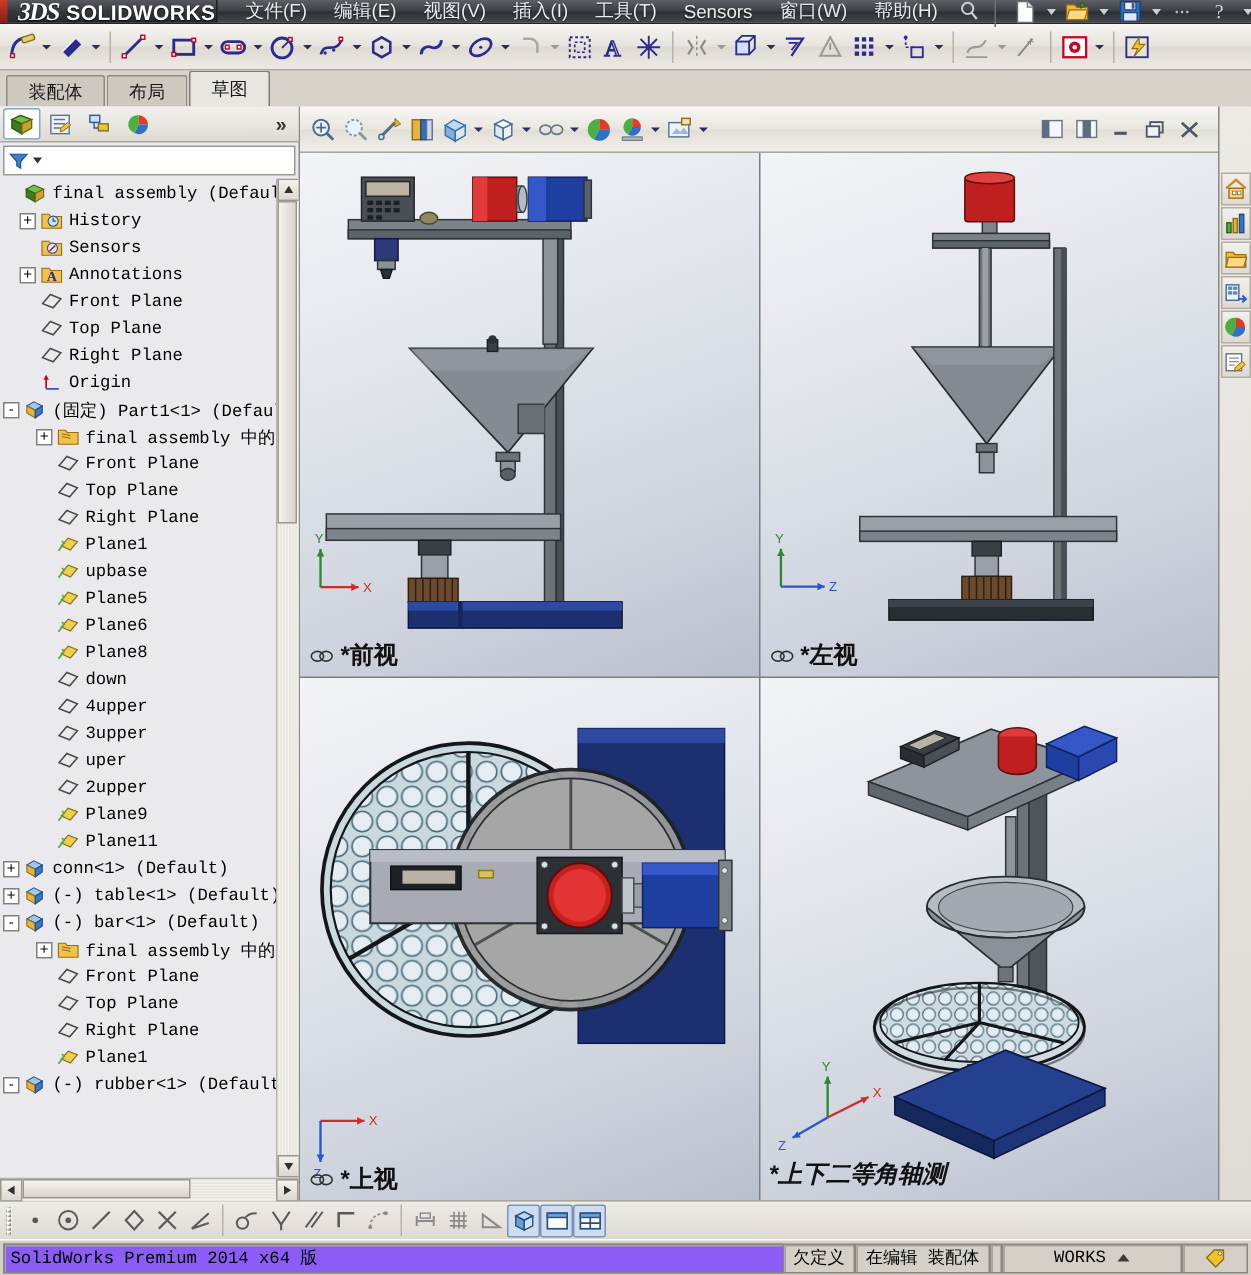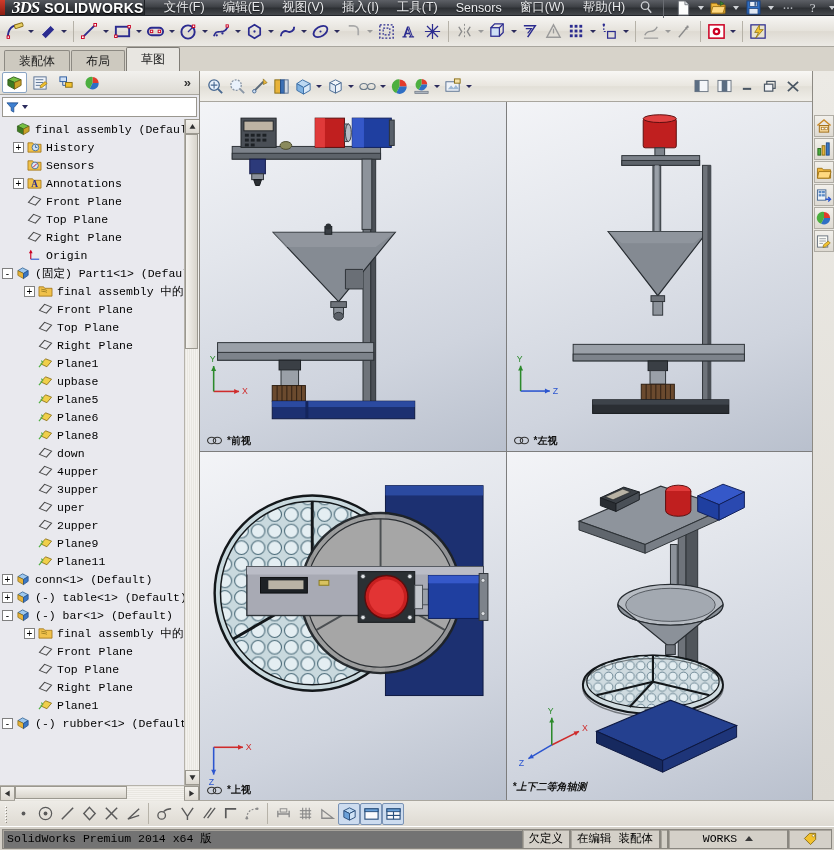--- a/index.html
+++ b/index.html
@@ -121,21 +121,21 @@
   }
   .vt-right { margin-left:auto; display:flex; align-items:center; gap:1px; padding-right:4px;}
   .vbtn { width:22px;height:24px;display:flex;align-items:center;justify-content:center;cursor:default;
           border:1px solid transparent;border-radius:2px;}
   .viewports { flex:1; position:relative; display:grid; grid-template-columns:1fr 1fr; grid-template-rows:1fr 1fr;
                background:#7d7d7d; gap:1px; }
   .vp { position:relative; overflow:hidden;
         background:linear-gradient(160deg,#f3f4f7 0%,#e3e6ec 35%,#cfd4de 72%,#b9c0cd 100%); }
   .vp-label {
     position:absolute; left:6px; bottom:3px; display:flex; align-items:center; gap:4px;
-    font-size:10px; color:#111; font-weight:bold; font-family:"Liberation Sans",sans-serif;
+    font-size:16px; color:#111; font-weight:bold; font-family:"Liberation Sans",sans-serif;
   }
   .chainico{ width:17px;height:9px; position:relative; }
 
   
   .taskpane {
     width:22px; background:linear-gradient(180deg,#eceae5,#dedbd4);
     border-left:1px solid #8d8a83; display:flex; flex-direction:column; align-items:center;
     padding-top:2px;
   }
   .tp-ico{ width:20px;height:22px;display:flex;align-items:center;justify-content:center;
@@ -153,21 +153,21 @@
          border:1px solid transparent;border-radius:2px;}
   .bbtn.pressed{ background:#cddcef; border:1px solid #7a93b5; }
 
   
   .statusbar {
     height:24px; background:#d4d0c8; border-top:1px solid #fff;
     display:flex; align-items:center; font-size:11.5px; color:#000;
     font-family:"Liberation Mono", monospace; padding:0 2px; gap:0;
   }
   .st-main{ flex:1; border:1px solid #8a8780; border-right:none; height:20px; display:flex; align-items:center;
-            padding-left:4px; background:#737373; box-shadow:inset 1px 1px 0 #a8a49c;}
+            padding-left:4px; background:#8b5cf6; box-shadow:inset 1px 1px 0 #a8a49c;}
   .st-cell{ border:1px solid #8a8780; height:20px; display:flex; align-items:center; justify-content:center;
             padding:0 6px; background:#d4d0c8; box-shadow:inset 1px 1px 0 #a8a49c; white-space:nowrap;}
   .st-narrow{ width:8px; padding:0;}
   .st-units{ width:120px; justify-content:center; }
   .st-arrow{ width:0;height:0;border-left:4px solid transparent;border-right:4px solid transparent;
              border-bottom:5px solid #3a3a3a; margin-left:8px;}
   .st-end{ width:44px; display:flex; align-items:center; justify-content:center;}
 </style>
 </head>
 <body>

